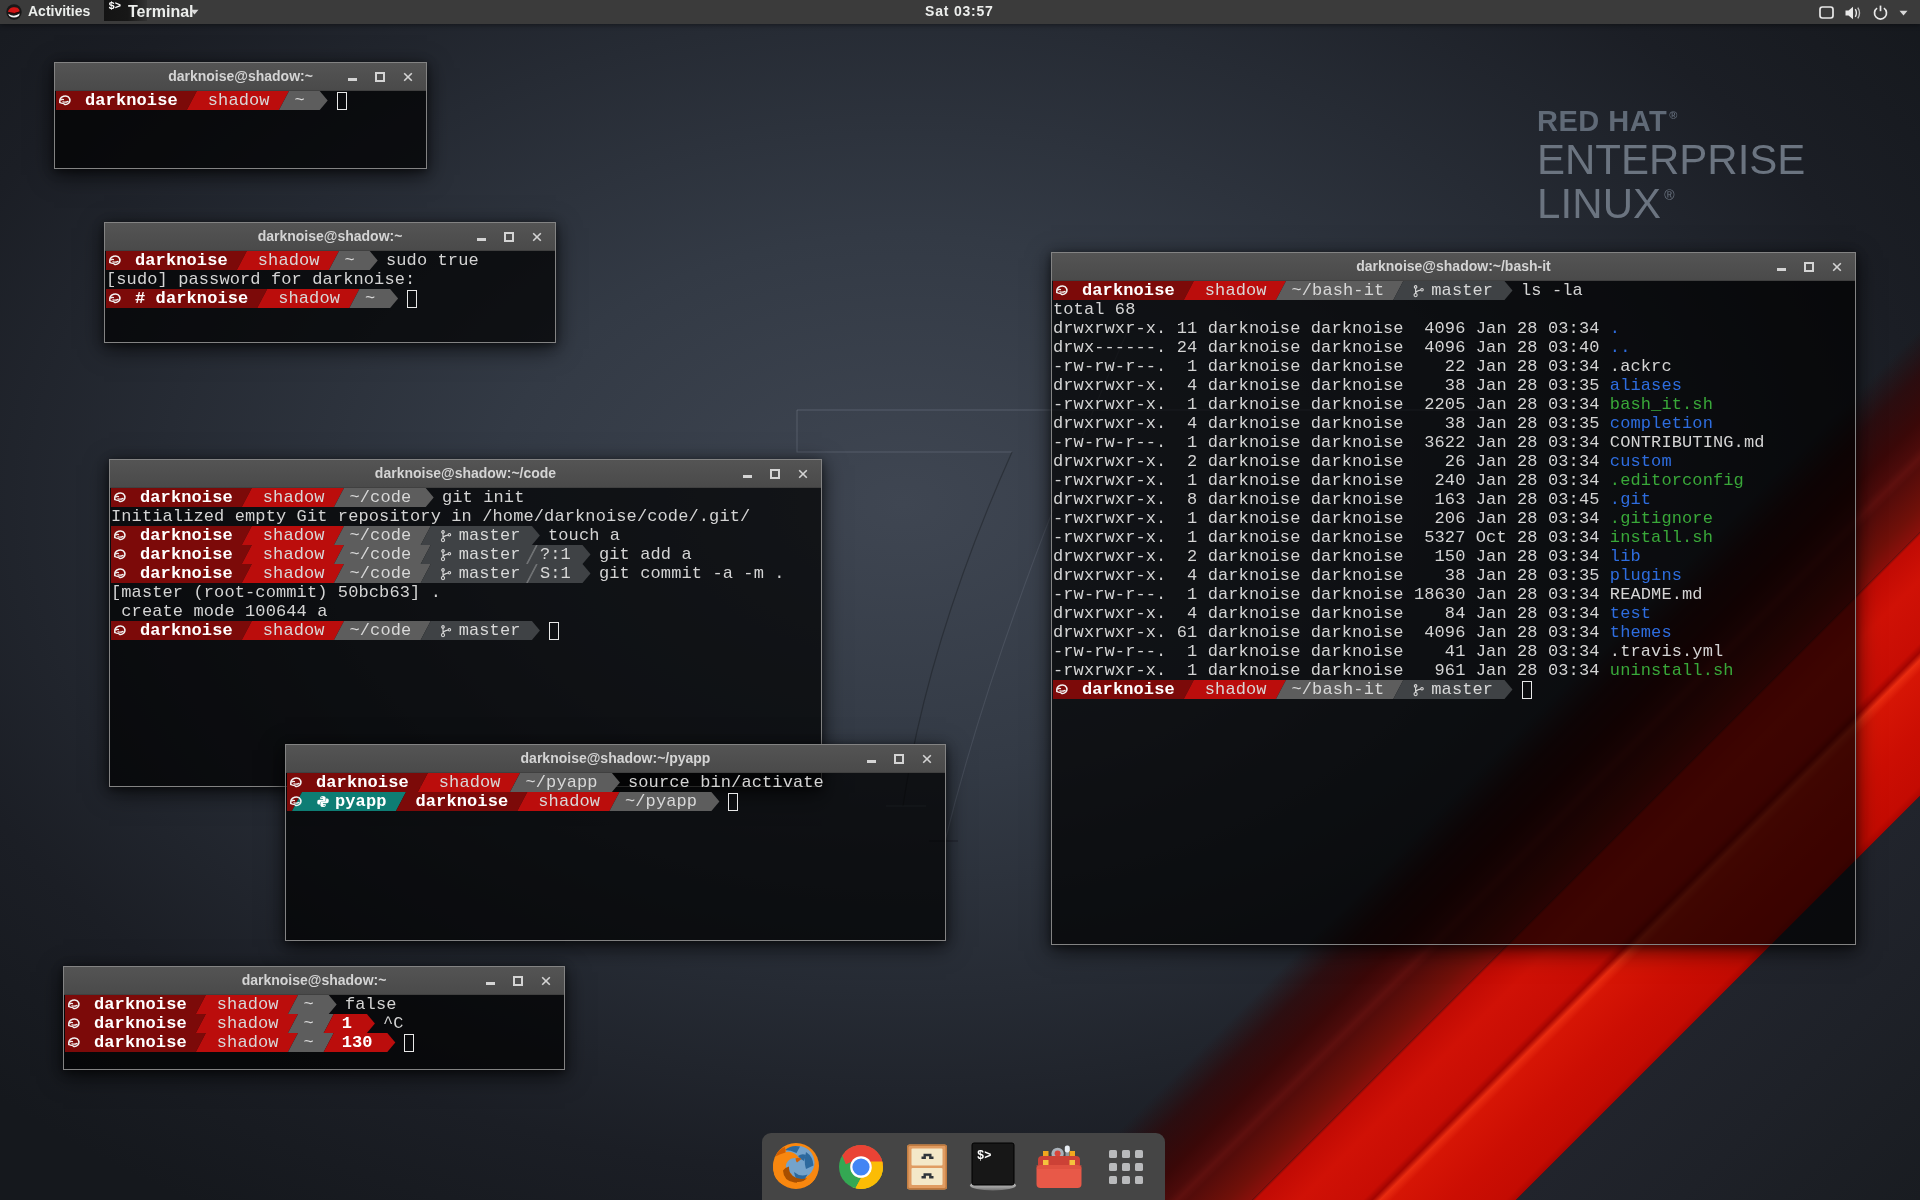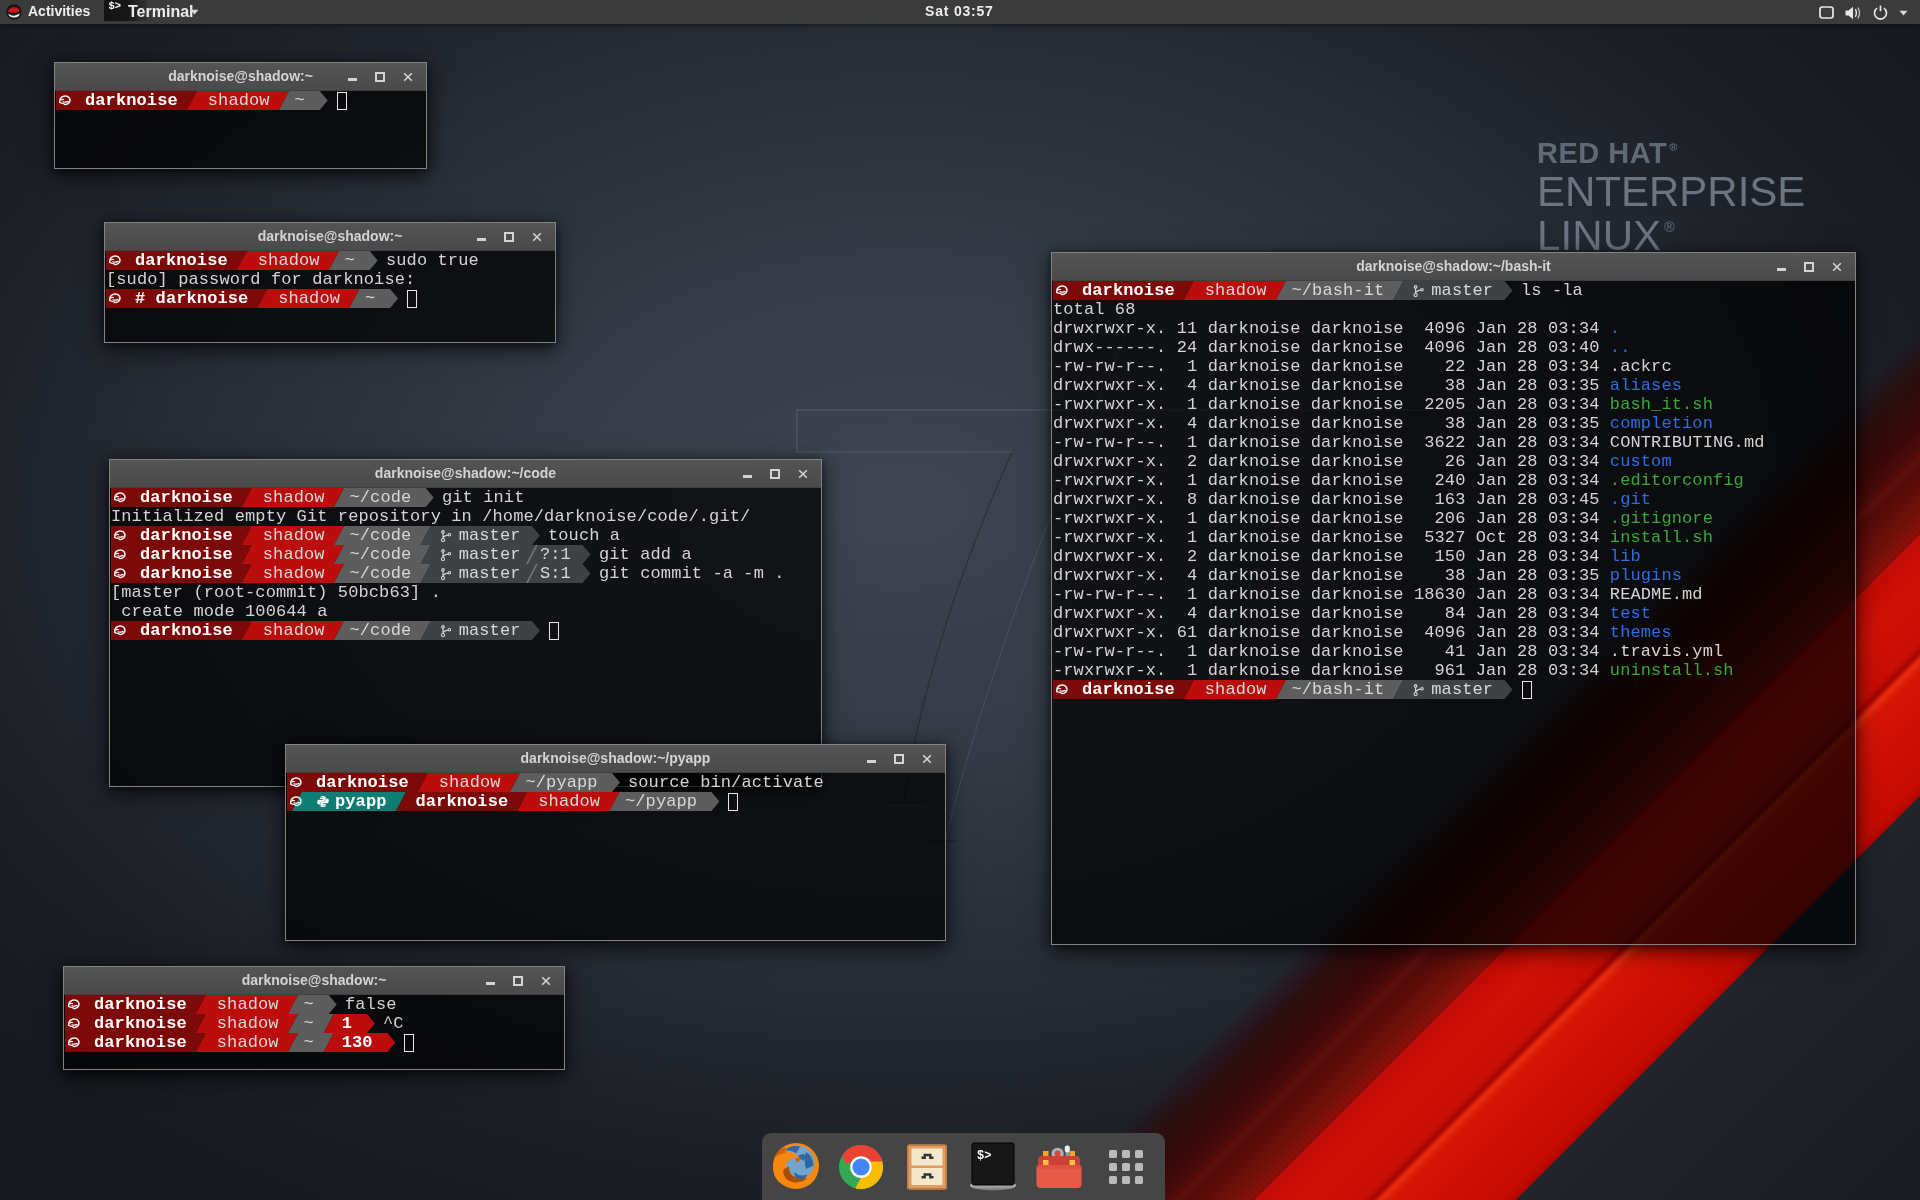--- a/index.html
+++ b/index.html
@@ -5,21 +5,21 @@
   font-family:"Liberation Sans", sans-serif; }
 .stage { position:relative; width:1920px; height:1200px; overflow:hidden; }
 
 .wall { position:absolute; inset:0;
  background:
   radial-gradient(1280px 840px at 47% 42%, #3f4652 0%, #333a45 32%, #262b34 58%, #1b1e25 80%, #15181d 100%);
 }
 .shards { position:absolute; left:0; top:0; }
 .swoosh { position:absolute; left:0; top:0; }
 .rhel { position:absolute; left:1537px; top:0; color:#67717e; }
-.rhel div { position:absolute; left:0; white-space:nowrap;margin-top:32px; }
+.rhel div { position:absolute; left:0; white-space:nowrap; }
 .rhel .l1 { top:105px; font-size:29px; font-weight:bold; letter-spacing:0.5px; color:#606a77; }
 .rhel .reg { font-size:11px; vertical-align:12px; margin-left:2px; letter-spacing:0; }
 .rhel .reg2 { font-size:14px; vertical-align:18px; margin-left:3px; letter-spacing:0; }
 .rhel .l2 { top:136px; font-size:42px; letter-spacing:0px; color:#6b7480; }
 .rhel .l3 { top:180px; font-size:42px; letter-spacing:0.1px; color:#6b7480; }
 
 .topbar { position:absolute; left:0; top:0; width:1920px; height:24px; background:#3b3b3b;
   color:#eceeec; box-shadow:0 1px 5px rgba(0,0,0,0.45); }
 .rhlogo { position:absolute; left:6px; top:4px; }
 .act { position:absolute; left:28px; top:3px; font-size:14px; font-weight:bold; }

